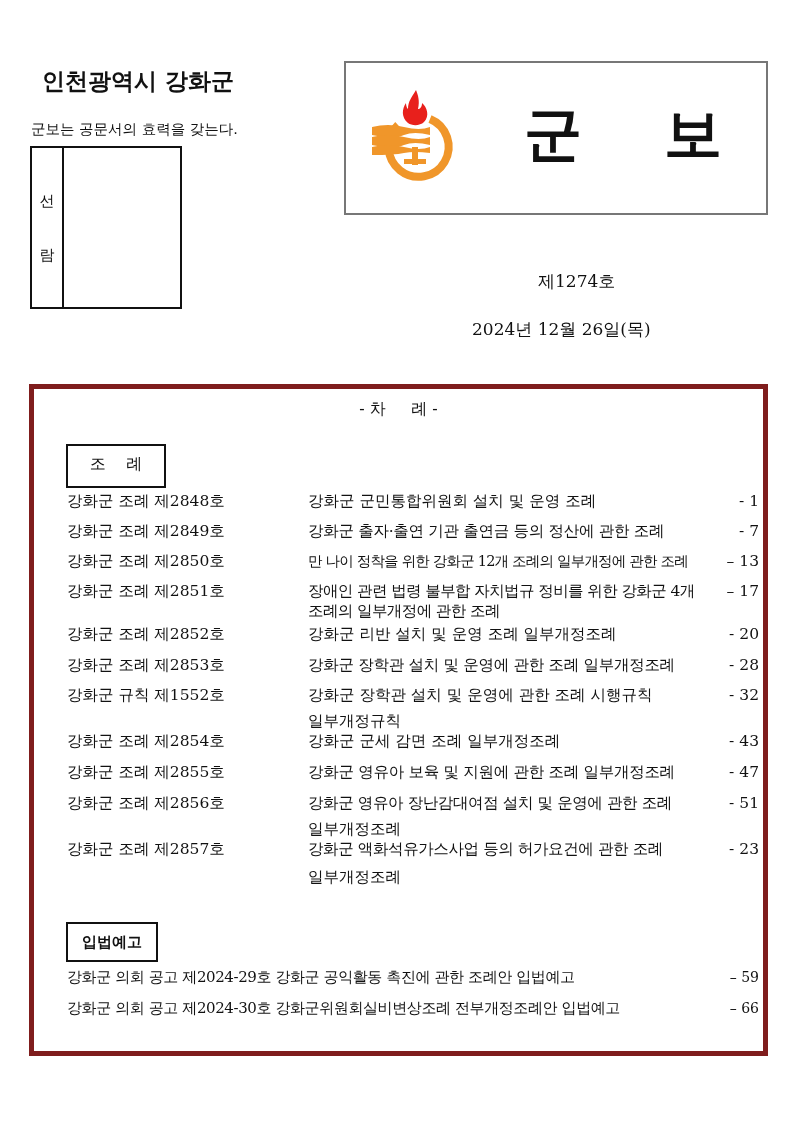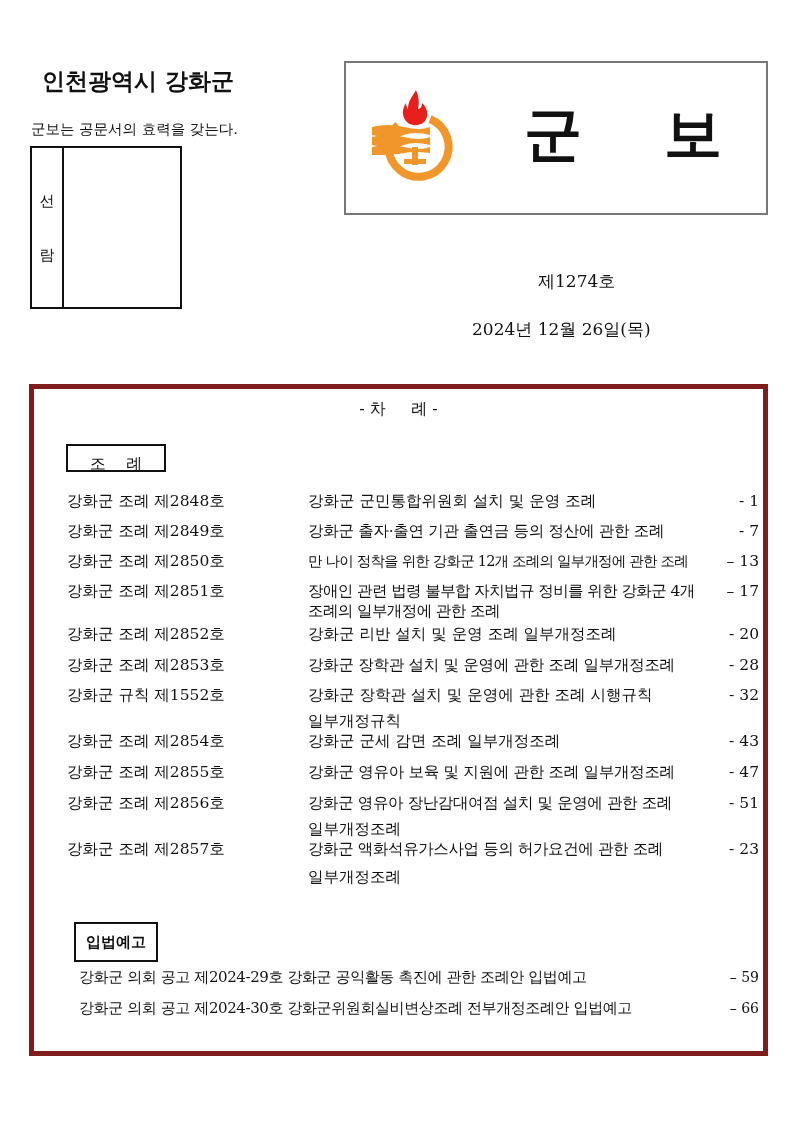--- a/index.html
+++ b/index.html
@@ -90,21 +90,21 @@
       white-space: nowrap;
     }
     .row .code { position: absolute; left: 0; top: 0; }
     .row .title { position: absolute; left: 241px; top: 0; }
     .row .title2 { position: absolute; left: 241px; top: 20px; }
     .row .page { position: absolute; right: 2px; top: 0; text-align: right; }
     .notice-row {
       position: absolute; left: 33px; right: 2px;
       font-size: 15px; line-height: 24px; white-space: nowrap;
     }
-    .notice-row .text { position: absolute; left: 12px; top: 0; letter-spacing: -0.4px; text-align: center; }
+    .notice-row .text { position: absolute; left: 0; top: 0; letter-spacing: -0.4px; text-align: center; }
     .notice-row .page { position: absolute; right: 2px; top: 0; font-size: 14px; }
   </style>
 </head>
 <body>
 
 <div class="org-title">인천광역시 강화군</div>
 <div class="org-subtitle org-sub">군보는 공문서의 효력을 갖는다.</div>
 
 <div class="approval">
   <div class="vcol">
@@ -130,21 +130,21 @@
   <div class="title-char" style="left:178px">군</div>
   <div class="title-char" style="left:318px">보</div>
 </div>
 
 <div class="issue-no">제1274호</div>
 <div class="issue-date">2024년 12월 26일(목)</div>
 
 <div class="toc">
   <div class="toc-heading">- 차     례 -</div>
 
-  <div class="section-box" style="left:32px; top:55px; width:100px; height:28px; line-height:36px; white-space:pre;">조    례</div>
+  <div class="section-box" style="left:32px; top:55px; width:100px; height:44px; line-height:36px; white-space:pre;">조    례</div>
 
   <div class="row" style="top:100px">
     <span class="code">강화군 조례 제2848호</span>
     <span class="title">강화군 군민통합위원회 설치 및 운영 조례</span>
     <span class="page">- 1</span>
   </div>
   <div class="row" style="top:130px">
     <span class="code">강화군 조례 제2849호</span>
     <span class="title" style="letter-spacing:-0.3px">강화군 출자·출연 기관 출연금 등의 정산에 관한 조례</span>
     <span class="page">- 7</span>
@@ -192,21 +192,21 @@
     <span class="title2" style="top:26px">일부개정조례</span>
     <span class="page">- 51</span>
   </div>
   <div class="row" style="top:448px">
     <span class="code">강화군 조례 제2857호</span>
     <span class="title" style="letter-spacing:-0.4px">강화군 액화석유가스사업 등의 허가요건에 관한 조례</span>
     <span class="title2" style="top:28px">일부개정조례</span>
     <span class="page">- 23</span>
   </div>
 
-  <div class="section-box" style="left:32px; top:533px; width:84px; height:40px; line-height:36px; font-weight:bold; font-family:'DejaVu Sans','Liberation Sans',sans-serif; font-size:15px;margin-left:8px;">입법예고</div>
+  <div class="section-box" style="left:32px; top:533px; width:92px; height:40px; line-height:36px; font-weight:bold; font-family:'DejaVu Sans','Liberation Sans',sans-serif; font-size:15px;">입법예고</div>
 
   <div class="notice-row" style="top:576px">
     <span class="text">강화군 의회 공고 제2024-29호 강화군 공익활동 촉진에 관한 조례안 입법예고</span>
     <span class="page">– 59</span>
   </div>
   <div class="notice-row" style="top:607px">
     <span class="text">강화군 의회 공고 제2024-30호 강화군위원회실비변상조례 전부개정조례안 입법예고</span>
     <span class="page">– 66</span>
   </div>
 </div>

